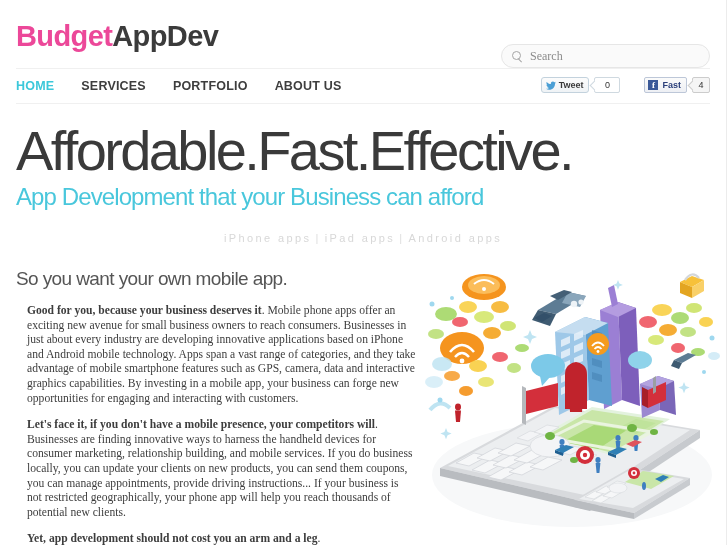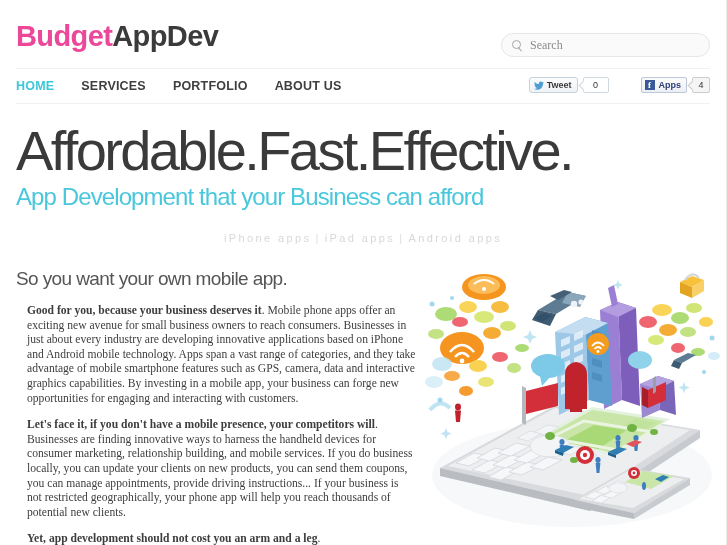--- a/index.html
+++ b/index.html
@@ -42,21 +42,21 @@
     font-size: 17px;
     font-weight: bold;
     color: #6a6a6a;
     letter-spacing: -0.3px;
     white-space: nowrap;
   }
 
   .search-wrap {
     position: absolute;
     right: 16px;
-    top: 33px;
+    top: 44px;
     width: 209px;
     height: 24px;
     background: #fafafa;
     border: 1px solid #e6e6e6;
     border-radius: 12px;
     display: flex;
     align-items: center;
     padding: 0 10px;
   }
   .search-icon {
@@ -113,21 +113,21 @@
     white-space: nowrap;
   }
   .nav-item.active { color: #3cc8da; }
 
   .social {
     position: absolute;
     right: 0;
     top: 8px;
     display: flex;
     align-items: center;
-    gap: 32px;
+    gap: 24px;
   }
   .sbtn { display: flex; align-items: center; }
   .tweet-btn {
     display: flex; align-items: center;
     height: 16px;
     padding: 0 5px 0 4px;
     background: linear-gradient(#fcfcfc, #eff3f6);
     border: 1px solid #c3d2dd;
     border-radius: 3px;
     font-size: 9px;
@@ -304,21 +304,21 @@
             <path fill="#4b9fd5" d="M20 2.1c-.7.3-1.5.5-2.3.6.8-.5 1.5-1.3 1.8-2.2-.8.5-1.7.8-2.6 1C16.1.6 15 0 13.8 0c-2.3 0-4.1 1.9-4.1 4.1 0 .3 0 .6.1.9C6.4 4.9 3.4 3.3 1.4.8c-.4.6-.6 1.3-.6 2.1 0 1.4.7 2.7 1.8 3.4-.7 0-1.3-.2-1.9-.5 0 2 1.4 3.7 3.3 4.1-.3.1-.7.1-1.1.1-.3 0-.5 0-.8-.1.5 1.7 2.1 2.9 3.9 2.9-1.4 1.1-3.2 1.8-5.2 1.8H0c1.8 1.2 4 1.9 6.3 1.9 7.5 0 11.7-6.3 11.7-11.7v-.5c.8-.6 1.5-1.3 2-2.2z"></path>
           </svg>
           <span>Tweet</span>
         </div>
         <div class="count-bubble">0</div>
       </div>
 
       <div class="sbtn">
         <div class="like-btn">
           <span class="fb-glyph">f</span>
-          <span>Apps</span>
+          <span>Fast</span>
         </div>
         <div class="like-count">4</div>
       </div>
     </div>
   </div>
 
   <div class="hero">
     <div class="hero-title">Affordable.Fast.Effective.</div>
     <div class="hero-sub">App Development that your Business can afford</div>
     <div class="hero-platforms">

